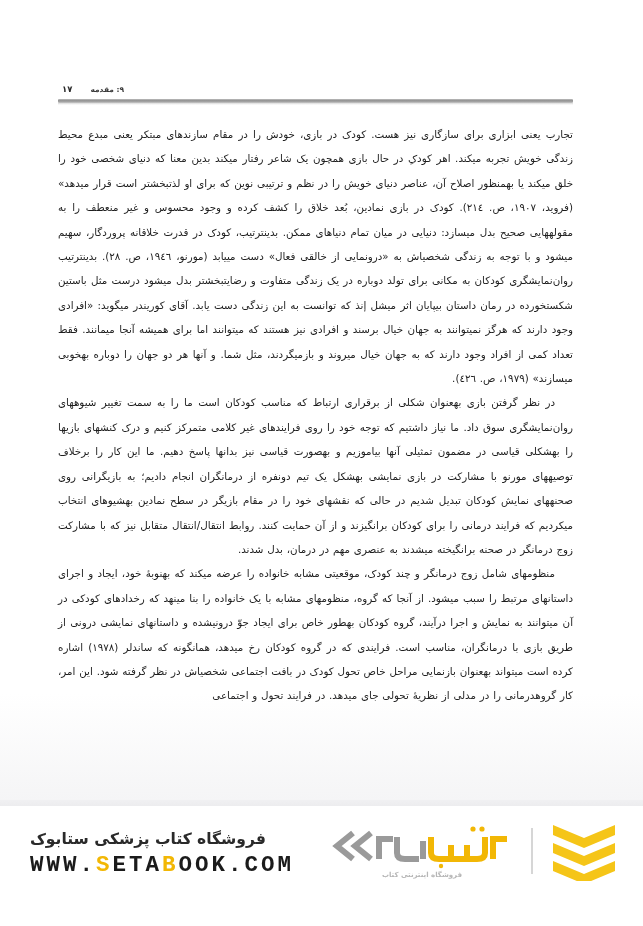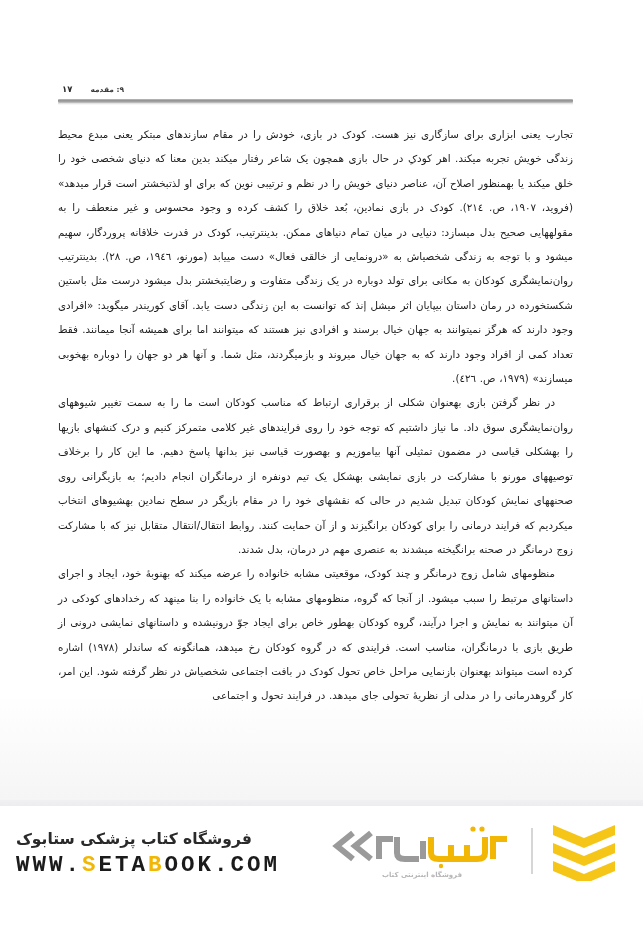--- a/index.html
+++ b/index.html
@@ -128,21 +128,21 @@
     position: absolute;
     left: 0;
     right: 0;
     top: 806px;
     height: 92px;
     background: #ffffff;
     display: flex;
     flex-direction: row-reverse;
     align-items: center;
     justify-content: space-between;
-    padding: 0 22px 0 16px;
+    padding: 0 22px 0 30px;
     box-sizing: border-box;
     direction: rtl;
   }
   .footer-band-top {
     position: absolute;
     left: 0;
     right: 0;
     top: 800px;
     height: 34px;
     background: linear-gradient(to bottom, rgba(240,240,242,0.95) 0%, rgba(228,228,231,0.9) 55%, rgba(255,255,255,0) 100%);

